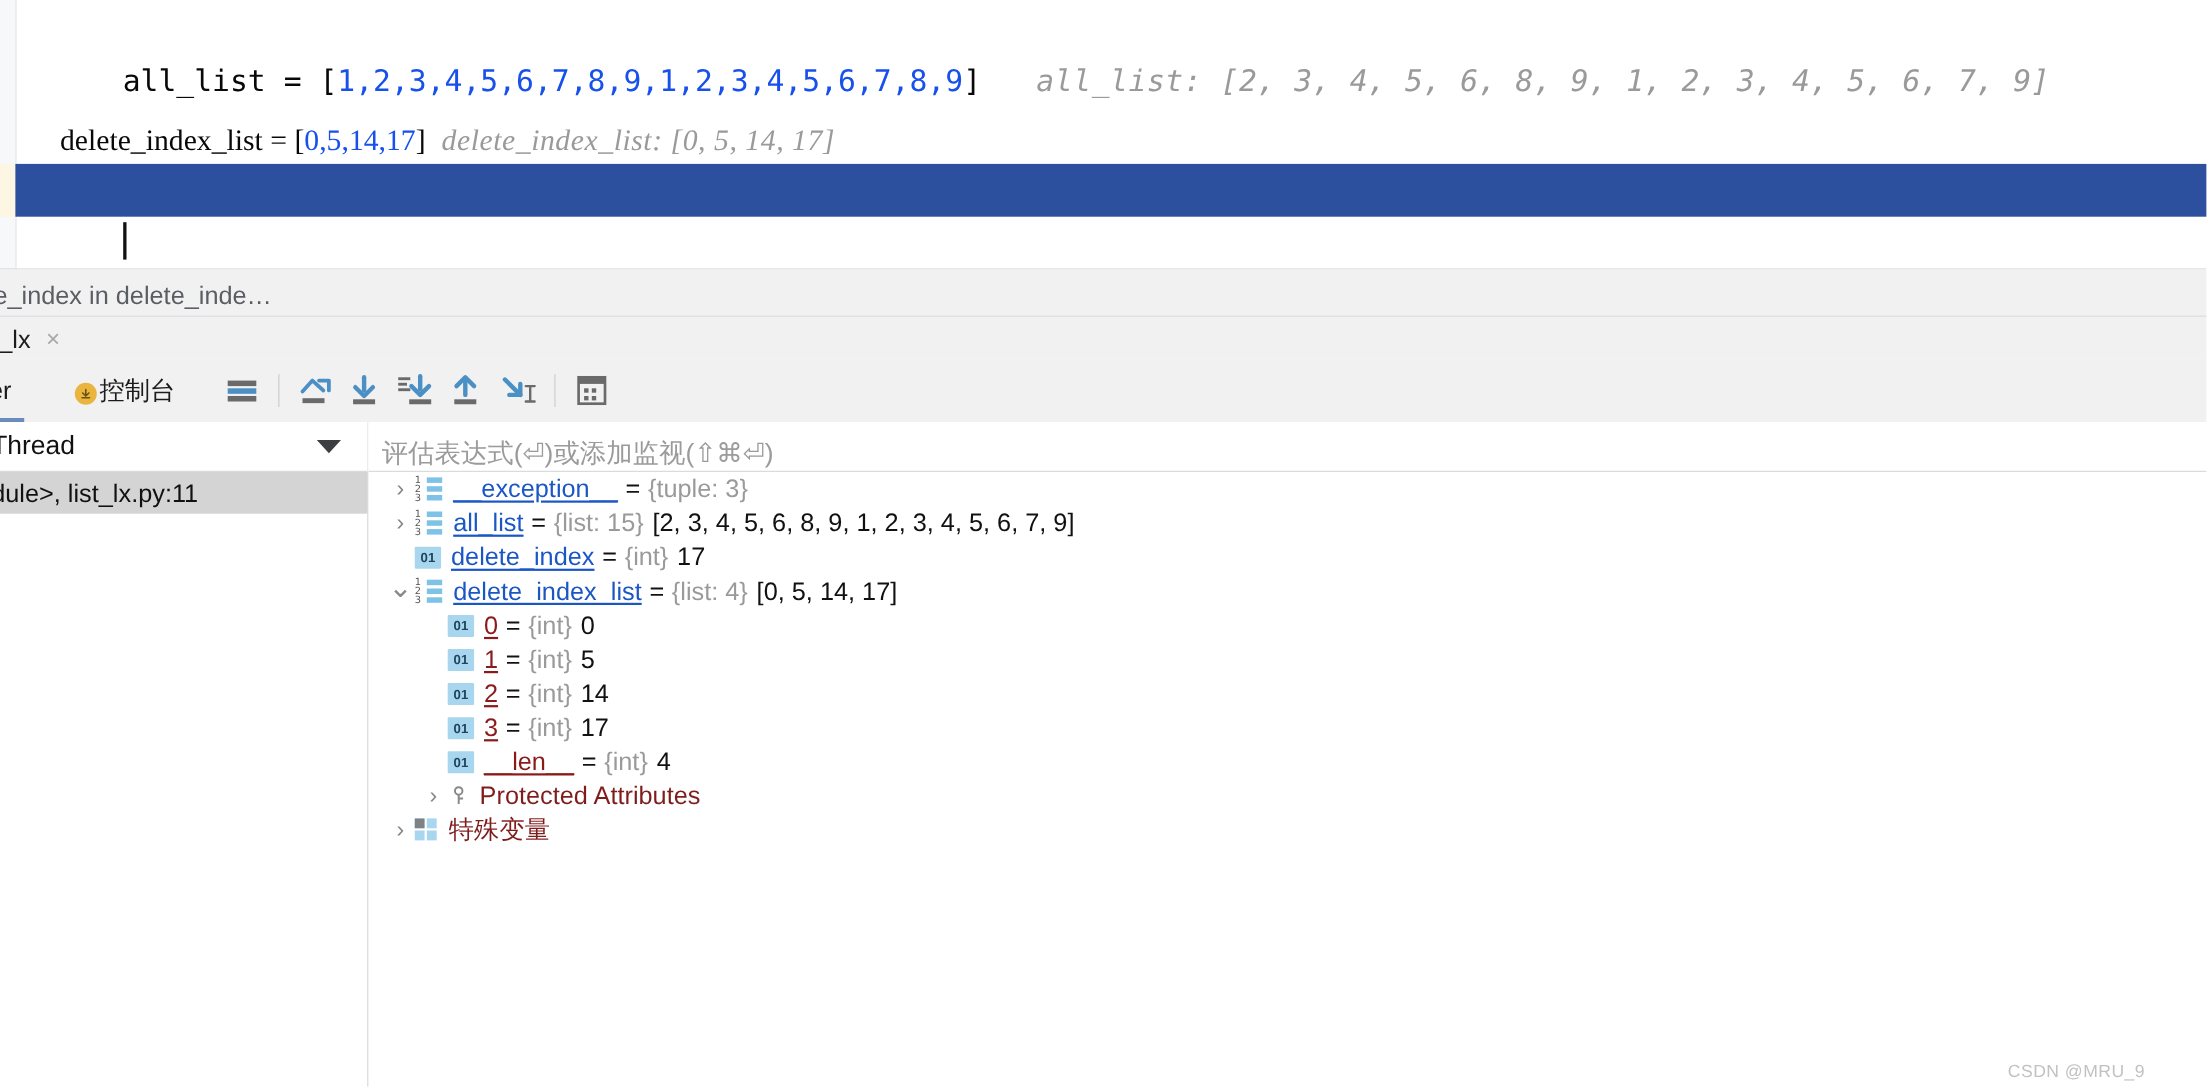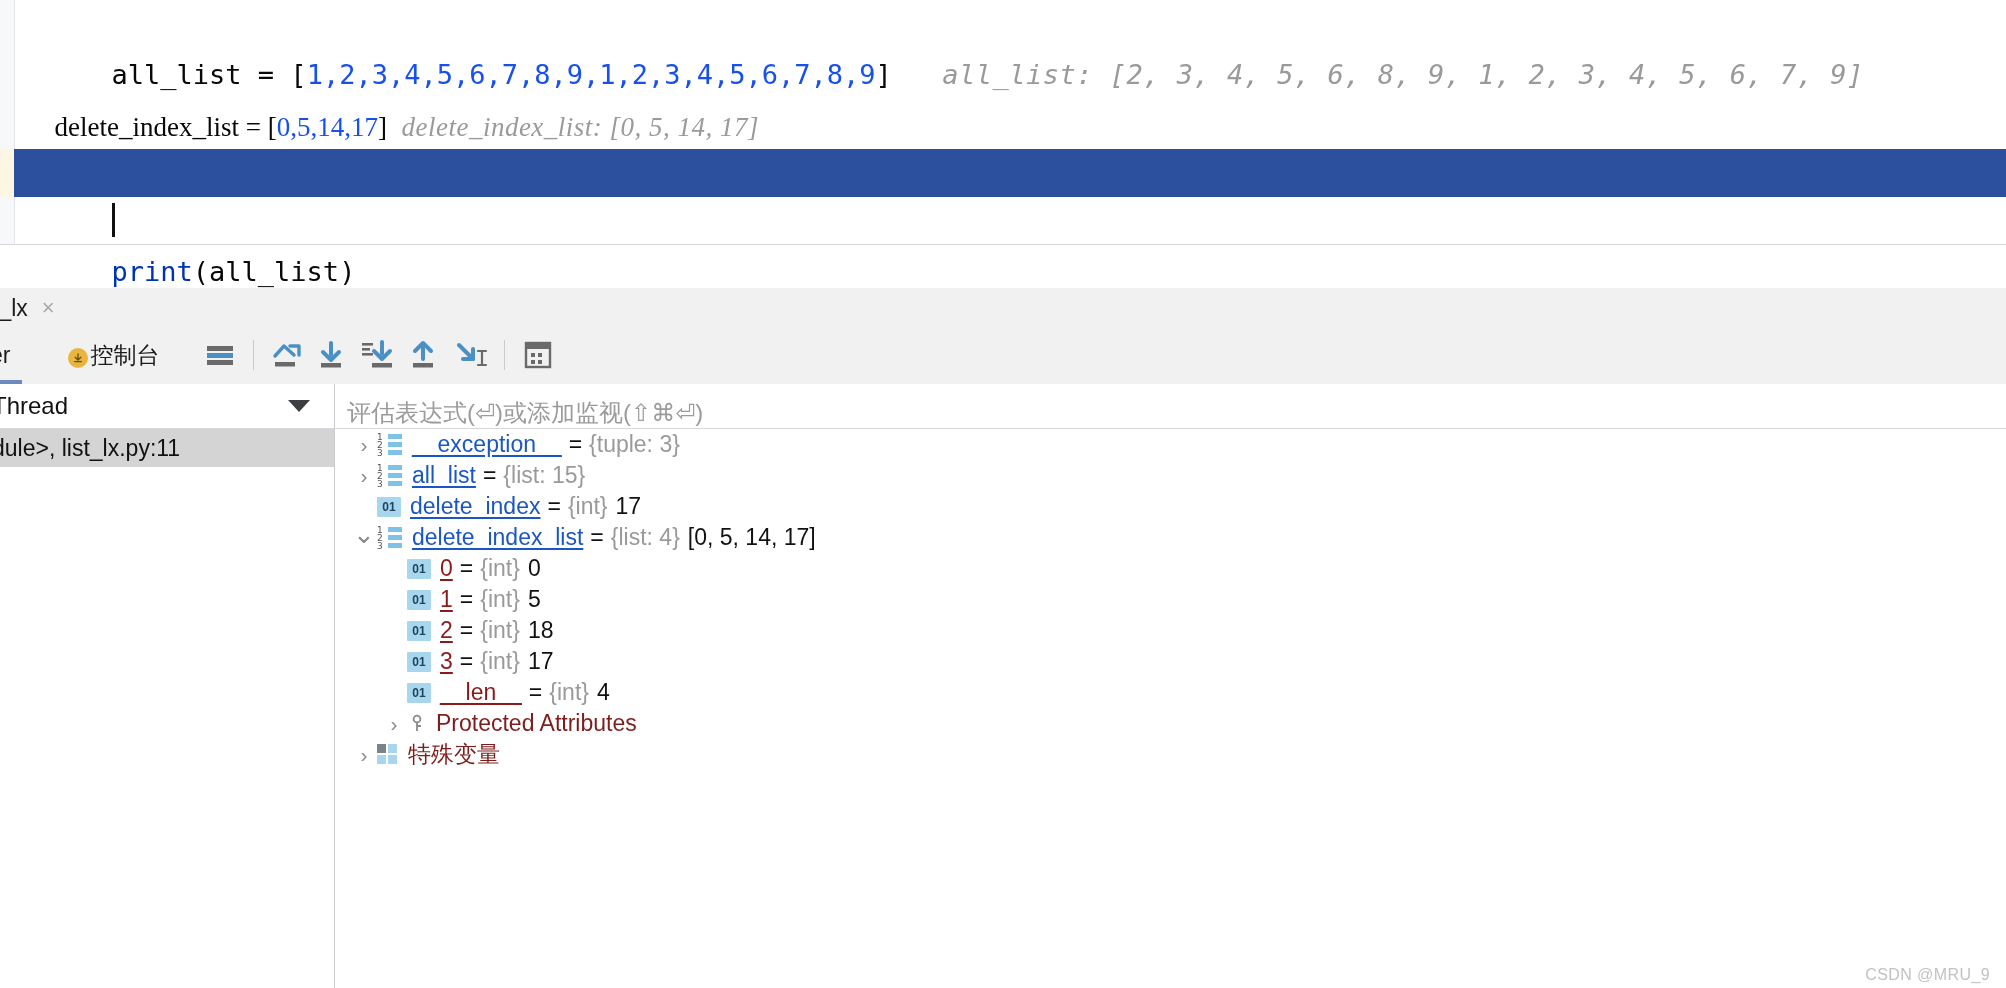--- a/index.html
+++ b/index.html
@@ -2,21 +2,21 @@
 <html><head>
 <meta charset="utf-8">
 <style>
   html,body{margin:0;padding:0;}
   body{
     width:2006px;height:988px;overflow:hidden;
     background:#ffffff;
     font-family:"Liberation Sans","DejaVu Sans",sans-serif;
     -webkit-font-smoothing:antialiased;
   }
-  .screen{position:relative;width:1958px;height:988px;padding-left:40px;}
+  .screen{position:relative;width:1958px;height:988px;}
 
   
   .editor{position:absolute;left:0;top:0;width:2006px;height:245px;background:#ffffff;}
   .gutter{position:absolute;left:0;top:0;width:14px;height:245px;background:#f7f8fa;border-right:1px solid #e4e6eb;}
   .gutter-exec{position:absolute;left:0;top:149px;width:14px;height:48px;background:#fdf6e3;}
   .code-line{
     position:absolute;left:14px;right:0;height:50px;line-height:50px;
     font-family:"DejaVu Sans Mono","Liberation Mono",monospace;
     font-size:27px;white-space:pre;color:#080808;
   }
@@ -164,20 +164,23 @@
     <div class="code-line line-hl" style="top:149px;height:48px;line-height:48px;">
       <span class="caret"></span><span>   </span><span>del all_list[delete_index]</span>
     </div>
 
     <div class="code-line" style="top:197px;">
       <span class="kw">print</span><span>(all_list)</span>
     </div>
     <div class="editor-bottom-border"></div>
   </div>
 
+  <div class="breadcrumb">
+    <span>e_index in delete_inde…</span>
+  </div>
 
   <div class="tabrow">
     <div class="tab">
       <span class="tab-label">t_lx</span>
       <span class="tab-close">×</span>
     </div>
   </div>
 
   <div class="toolbar">
 
@@ -308,20 +311,21 @@
                 <span class="digits" style="top:8px">2</span>
                 <span class="digits" style="top:16px">3</span>
                 <span class="bar" style="top:1px"></span>
                 <span class="bar" style="top:9px"></span>
                 <span class="bar" style="top:17px"></span>
               </span>
             </span>
             <span class="vname">all_list</span>
             <span class="veq">=</span>
             <span class="vtype">{list: 15}</span>
+            <span class="vval">[2, 3, 4, 5, 6, 8, 9, 1, 2, 3, 4, 5, 6, 7, 9]</span>
           </div>
           <div class="vrow" style="padding-left: 16px;">
             <span class="twisty blank">&nbsp;</span>
             <span class="vico">
               <span class="ic-int">01</span>
             </span>
             <span class="vname">delete_index</span>
             <span class="veq">=</span>
             <span class="vtype">{int}</span>
             <span class="vval">17</span>
@@ -364,21 +368,21 @@
             <span class="vval">5</span>
           </div>
           <div class="vrow" style="padding-left: 46px;">
             <span class="twisty blank">&nbsp;</span>
             <span class="vico">
               <span class="ic-int">01</span>
             </span>
             <span class="vname red">2</span>
             <span class="veq">=</span>
             <span class="vtype">{int}</span>
-            <span class="vval">18</span>
+            <span class="vval">14</span>
           </div>
           <div class="vrow" style="padding-left: 46px;">
             <span class="twisty blank">&nbsp;</span>
             <span class="vico">
               <span class="ic-int">01</span>
             </span>
             <span class="vname red">3</span>
             <span class="veq">=</span>
             <span class="vtype">{int}</span>
             <span class="vval">17</span>

